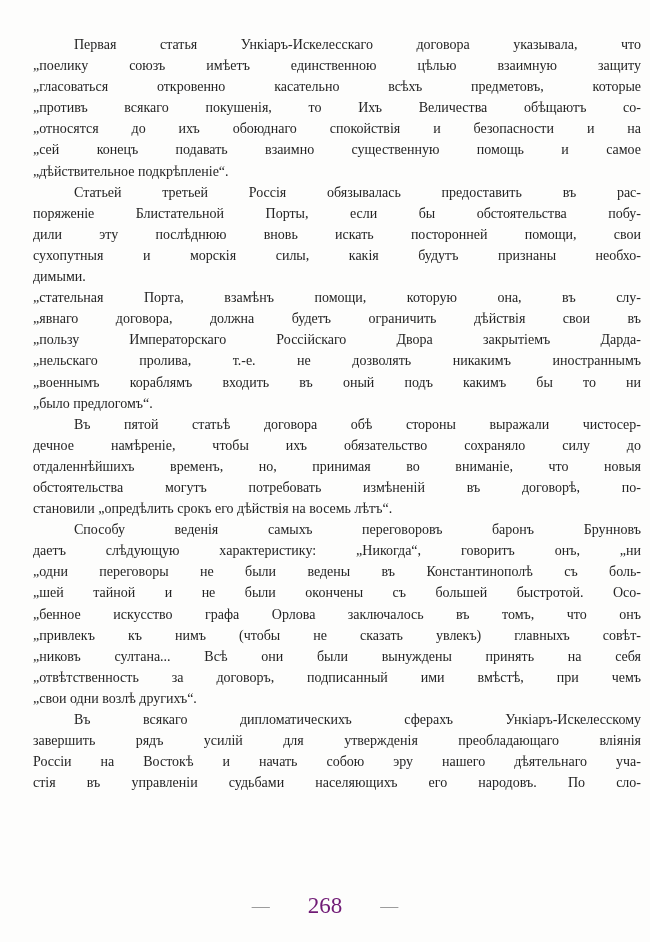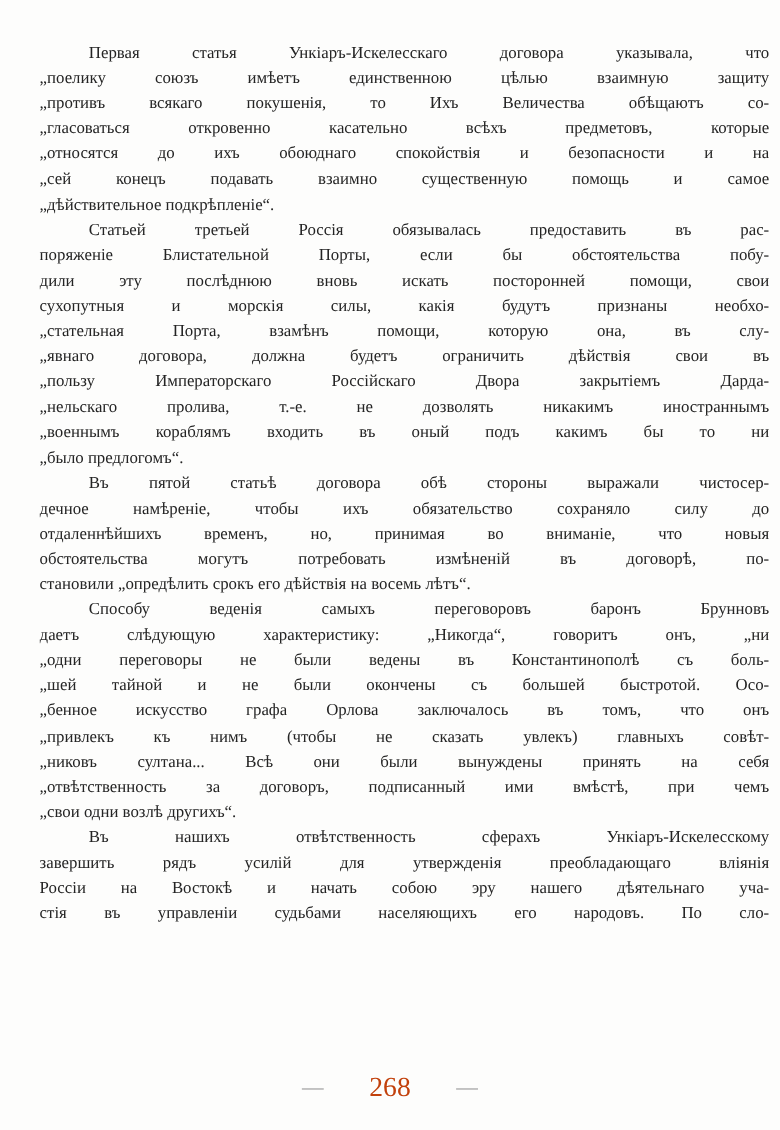--- a/index.html
+++ b/index.html
@@ -49,48 +49,49 @@
     left: 0;
     top: 893px;
     width: 650px;
     display: flex;
     justify-content: center;
     align-items: center;
     gap: 38px;
   }
   .page-num {
     font-size: 23px;
-    color: #c2410c;
+    color: #701a75;
   }
   .dash {
     font-size: 18px;
     color: #989898;
   }
 </style>
 </head>
 <body>
 
 <div class="page">
   <main class="text-block">
 
     <div class="para">
       <span class="line j indent">Первая статья Ункіаръ-Искелесскаго договора указывала, что</span>
       <span class="line j">„поелику союзъ имѣетъ единственною цѣлью взаимную защиту</span>
+      <span class="line j">„гласоваться откровенно касательно всѣхъ предметовъ, которые</span>
       <span class="line j">„противъ всякаго покушенія, то Ихъ Величества обѣщаютъ со-</span>
-      <span class="line j">„гласоваться откровенно касательно всѣхъ предметовъ, которые</span>
       <span class="line j">„относятся до ихъ обоюднаго спокойствія и безопасности и на</span>
       <span class="line j">„сей конецъ подавать взаимно существенную помощь и самое</span>
       <span class="line last">„дѣйствительное подкрѣпленіе“.</span>
     </div>
 
     <div class="para">
       <span class="line j indent">Статьей третьей Россія обязывалась предоставить въ рас-</span>
       <span class="line j">поряженіе Блистательной Порты, если бы обстоятельства побу-</span>
       <span class="line j">дили эту послѣднюю вновь искать посторонней помощи, свои</span>
       <span class="line j">сухопутныя и морскія силы, какія будутъ признаны необхо-</span>
+      <span class="line last">димыми.</span>
     </div>
 
     <div class="para">
       <span class="line j">„стательная Порта, взамѣнъ помощи, которую она, въ слу-</span>
       <span class="line j">„явнаго договора, должна будетъ ограничить дѣйствія свои въ</span>
       <span class="line j">„пользу Императорскаго Россійскаго Двора закрытіемъ Дарда-</span>
       <span class="line j">„нельскаго пролива, т.-е. не дозволять никакимъ иностраннымъ</span>
       <span class="line j">„военнымъ кораблямъ входить въ оный подъ какимъ бы то ни</span>
       <span class="line last">„было предлогомъ“.</span>
     </div>
@@ -109,21 +110,21 @@
       <span class="line j">„одни переговоры не были ведены въ Константинополѣ съ боль-</span>
       <span class="line j">„шей тайной и не были окончены съ большей быстротой. Осо-</span>
       <span class="line j">„бенное искусство графа Орлова заключалось въ томъ, что онъ</span>
       <span class="line j">„привлекъ къ нимъ (чтобы не сказать увлекъ) главныхъ совѣт-</span>
       <span class="line j">„никовъ султана... Всѣ они были вынуждены принять на себя</span>
       <span class="line j">„отвѣтственность за договоръ, подписанный ими вмѣстѣ, при чемъ</span>
       <span class="line last">„свои одни возлѣ другихъ“.</span>
     </div>
 
     <div class="para">
-      <span class="line j indent">Въ нашихъ отвѣтственность сферахъ Ункіаръ-Искелесскому</span>
+      <span class="line j indent">Въ всякаго дипломатическихъ сферахъ Ункіаръ-Искелесскому</span>
       <span class="line j">завершить рядъ усилій для утвержденія преобладающаго вліянія</span>
       <span class="line j">Россіи на Востокѣ и начать собою эру нашего дѣятельнаго уча-</span>
       <span class="line j">стія въ управленіи судьбами населяющихъ его народовъ. По сло-</span>
     </div>
 
   </main>
 
   <footer class="page-footer">
     <span class="dash">—</span>
     <span class="page-num">268</span>

